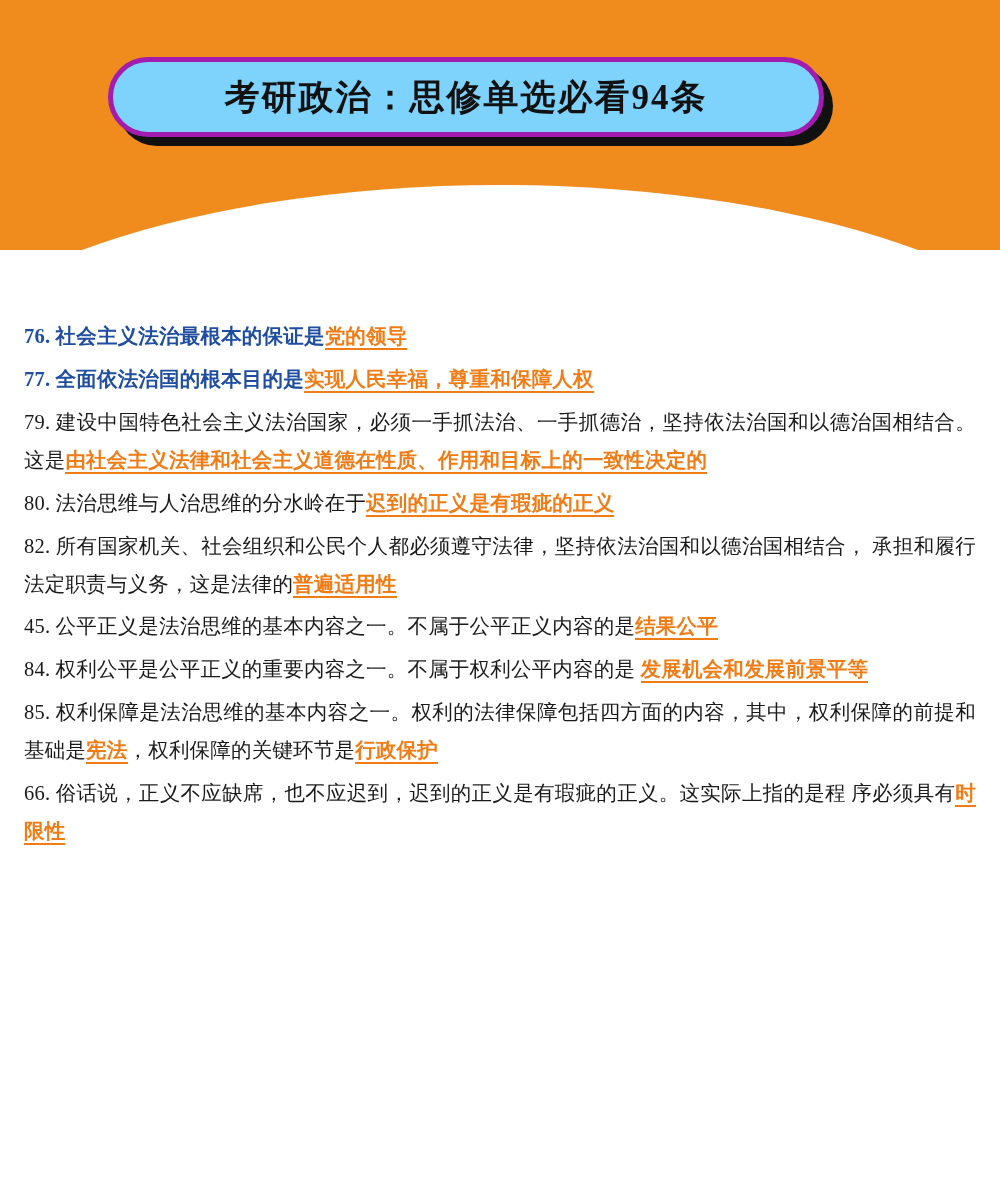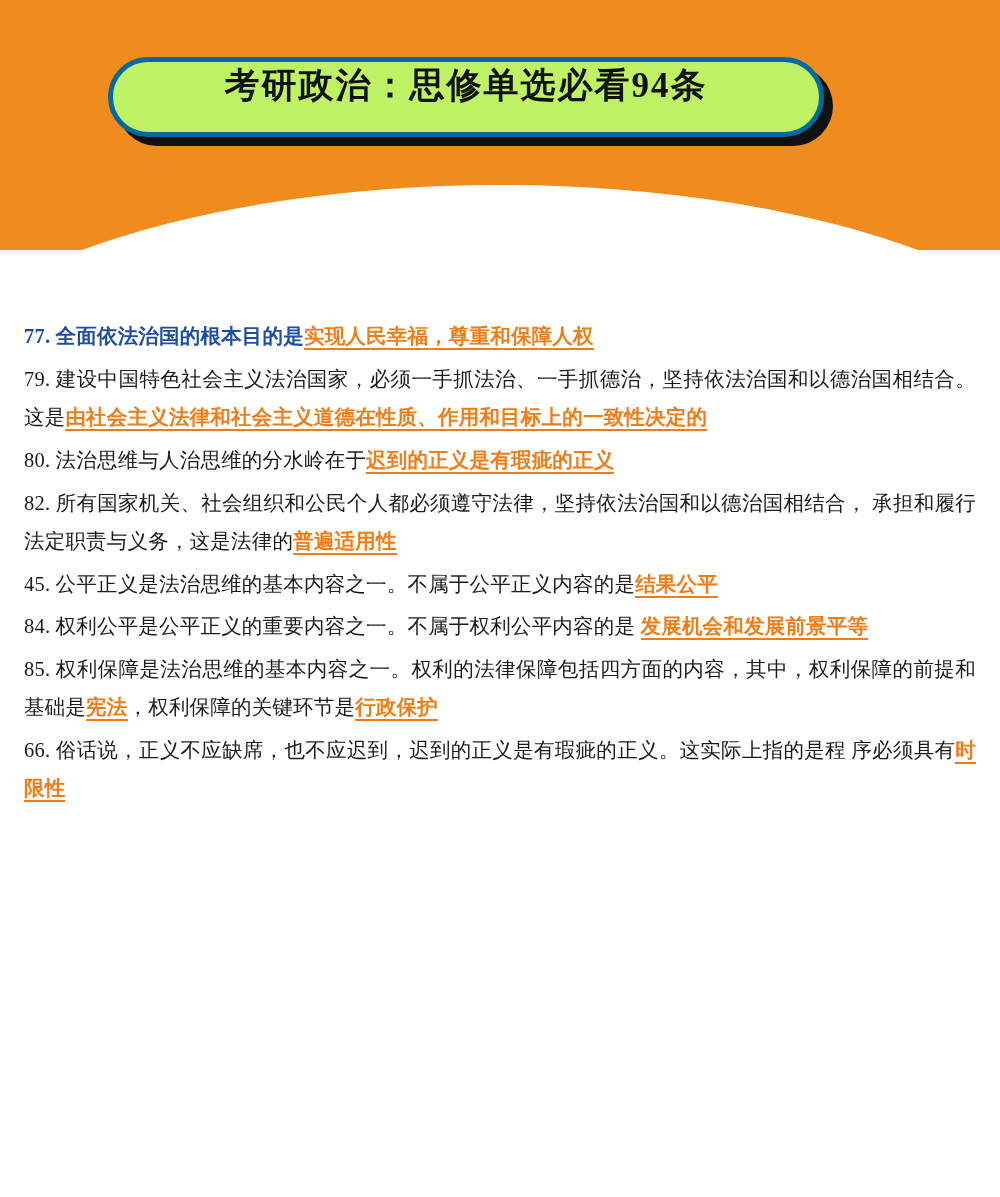--- a/index.html
+++ b/index.html
@@ -31,25 +31,26 @@
     height: 230px;
     background: #ffffff;
     border-radius: 50% 50% 0 0 / 100% 100% 0 0;
   }
   .title-box {
     position: absolute;
     left: 108px;
     top: 57px;
     width: 716px;
     height: 80px;
-    border: 5px solid #0369a1;
+    border: 5px solid #a21caf;
     border-radius: 42px;
-    background: #bef264;
+    background: #7dd3fc;
     box-shadow: 9px 9px 0 0 #111111;
     display: flex;
+    align-items: center;
     justify-content: center;
     box-sizing: border-box;
   }
   .title-text {
     font-family: "Liberation Serif", "DejaVu Serif", serif;
     font-size: 35px;
     font-weight: bold;
     color: #111111;
     letter-spacing: 2px;
     white-space: nowrap;
@@ -94,20 +95,24 @@
 <div class="banner">
   <div class="banner-curve"></div>
   <div class="title-box">
     <span class="title-text">考研政治：思修单选必看94条</span>
   </div>
 </div>
 
 <div class="content">
 
 
+  <div class="item blue">
+    <span class="num">76.</span>
+    <span>社会主义法治最根本的保证是</span><span class="ans">党的领导</span>
+  </div>
 
   <div class="item blue">
     <span class="num">77.</span>
     <span>全面依法治国的根本目的是</span><span class="ans">实现人民幸福，尊重和保障人权</span>
   </div>
 
 
   <div class="item">
     <span class="num">79.</span>
     <span>建设中国特色社会主义法治国家，必须一手抓法治、一手抓德治，坚持依法治国和以德治国相结合。这是</span><span class="ans">由社会主义法律和社会主义道德在性质、作用和目标上的一致性决定的</span>

